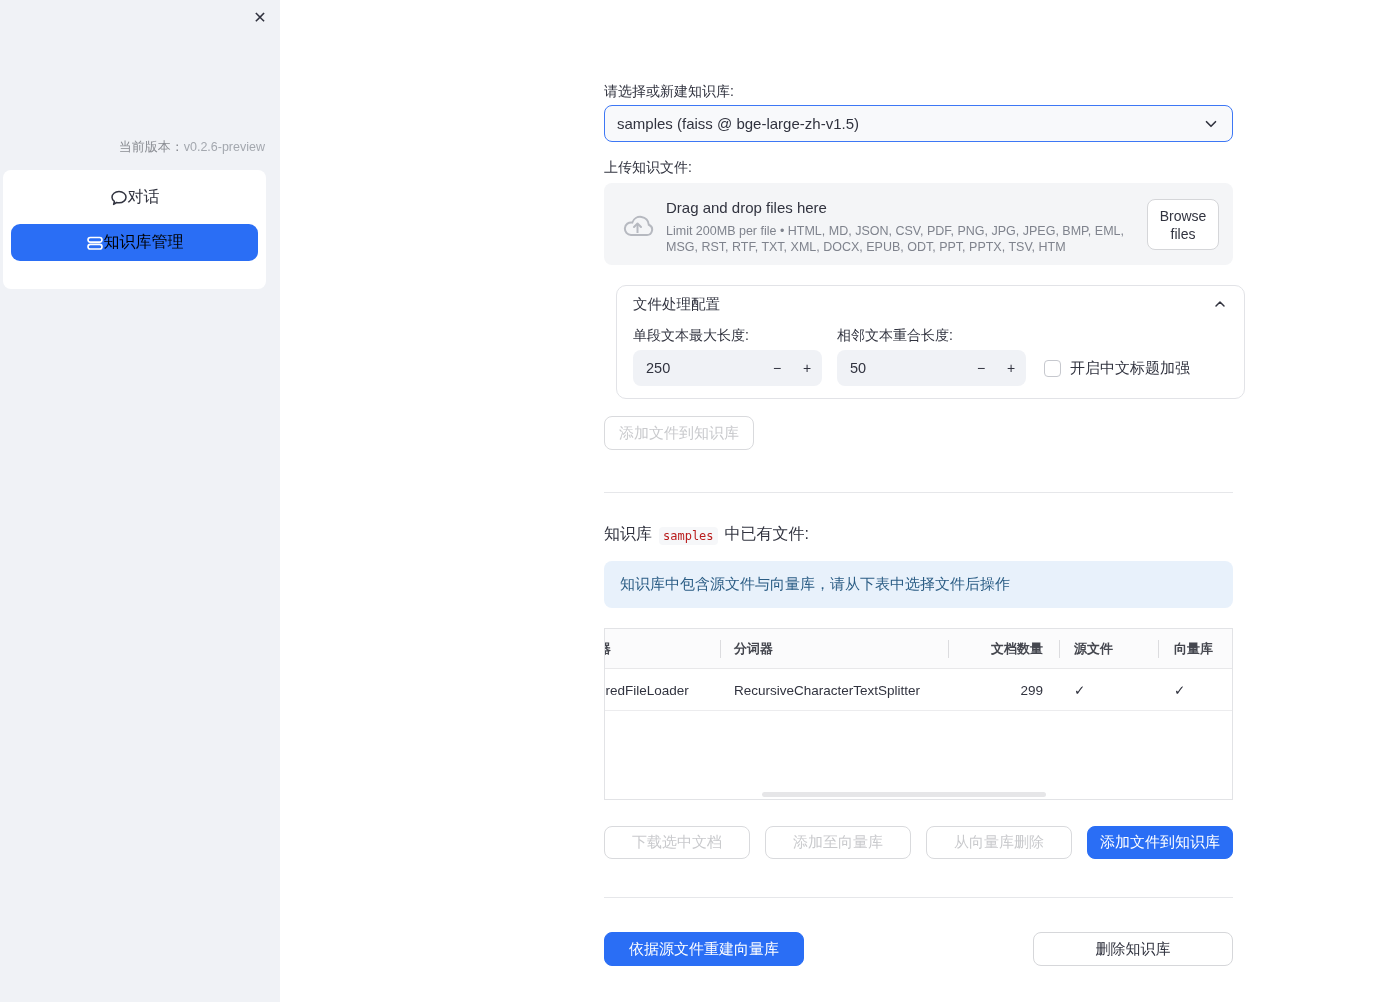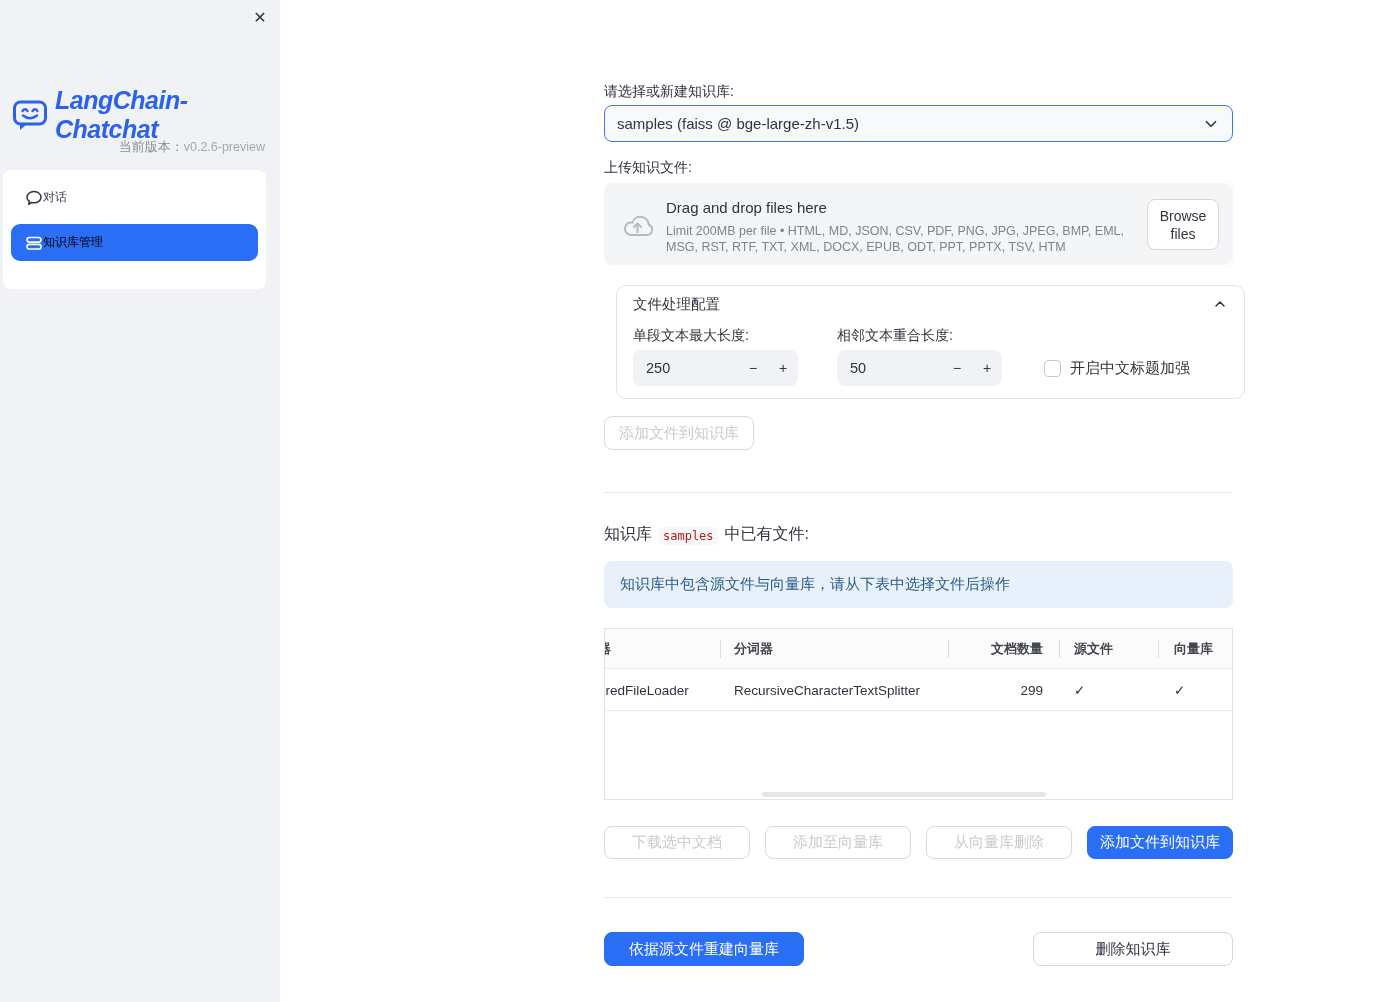--- a/index.html
+++ b/index.html
@@ -11,21 +11,21 @@
   .sidebar { position:absolute; left:0; top:0; width:280px; height:1002px; background:#f0f2f6; }
   .sb-close { position:absolute; top:6px; left:246px; width:28px; height:24px; border:none; background:transparent;
               font-size:16px; color:#31333f; cursor:pointer; line-height:24px; text-align:center; }
   .logo-row { position:absolute; left:12px; top:86px; display:flex; align-items:center; gap:7px; }
   .logo-text { font-size:25px; font-weight:bold; font-style:italic; color:#2a62ec; letter-spacing:-0.5px; }
   .version-row { position:absolute; right:15px; top:138px; font-size:13px; text-align:right; }
   .version-label { color:#8a8d93; }
   .version-value { color:#a4a8af; font-size:12.5px; }
   .menu-card { position:absolute; left:3px; top:170px; width:263px; height:119px; background:#ffffff; border-radius:8px; padding:9px 8px; }
   .menu-item { display:flex; align-items:center; height:37px; border-radius:8px; padding:0 14px;
-               font-size:12px; color:#31333f; cursor:pointer; margin-bottom:8px; }
+               font-size:16px; color:#31333f; cursor:pointer; margin-bottom:8px;justify-content:center; }
   .menu-item.selected { background:#2a6ef5; color:#000000; font-weight:normal;border-radius:9px; }
   .menu-item .mi-icon { display:inline-flex; width:18px; height:18px; align-items:center; justify-content:center; }
 
   
   .main { position:absolute; left:604px; top:0; width:630px; height:1002px; }
   .field-label { position:absolute; left:0; font-size:14px; color:#31333f; }
 
   .selectbox { position:absolute; left:0; top:105px; width:629px; height:37px; background:#f8f9fb;
                border:1px solid #3d77f5; border-radius:8px; display:flex; align-items:center; padding:0 12px; cursor:pointer; }
   .selectbox .sel-value { flex:1; font-size:15px; color:#31333f; }
@@ -36,21 +36,21 @@
   .up-limit { position:absolute; left:62px; top:40px; width:478px; font-size:12.5px; line-height:16px; color:#7f838d; }
   .browse-btn { position:absolute; right:14px; top:16px; width:72px; height:51px; background:#ffffff;
                 border:1px solid #d5d6d9; border-radius:8px; font-size:14px; line-height:18px; color:#31333f;
                 cursor:pointer; font-family:inherit; }
 
   .expander { position:absolute; left:12px; top:285px; width:629px; height:114px; border:1px solid #e2e3e7; border-radius:10px; }
   .exp-header { position:absolute; left:0; top:0; width:100%; height:36px; display:flex; align-items:center;
                 padding:0 16px; cursor:pointer; }
   .exp-title { flex:1; font-size:14.5px; color:#31333f; }
   .exp-label { position:absolute; top:41px; font-size:14px; color:#31333f; }
-  .stepper { position:absolute; top:64px; height:36px; width:165px; background:#f0f2f6; border-radius:8px;
+  .stepper { position:absolute; top:64px; height:36px; width:189px; background:#f0f2f6; border-radius:8px;
              display:flex; align-items:center; }
   .stepper .st-value { flex:1; padding-left:13px; font-size:14.5px; color:#31333f; }
   .st-btn { width:30px; height:36px; border:none; background:transparent; font-size:14px; color:#31333f; cursor:pointer; font-family:inherit; }
   .checkbox-row { position:absolute; left:427px; top:73px; display:flex; align-items:center; gap:9px; cursor:pointer; }
   .checkbox { width:17px; height:17px; background:#ffffff; border:1.5px solid #c6c8ce; border-radius:4px; }
   .checkbox-label { font-size:15px; color:#31333f; }
 
   .btn { border-radius:8px; font-size:15px; font-family:inherit; cursor:pointer; }
   .btn.secondary { background:#ffffff; border:1px solid #d6d7da; color:#31333f; }
   .btn.disabled  { background:#ffffff; border:1px solid #d9dadd; color:#c9cacd; cursor:default; }
@@ -88,32 +88,20 @@
   svg { display:block; }
 </style>
 </head>
 <body>
 
 <div id="app">
 
   <aside class="sidebar">
     <button class="sb-close">✕</button>
 
-    <div class="logo-row">
-      <span>
-        <svg width="36" height="33" viewBox="0 0 36 33">
-          <rect x="2.5" y="3" width="31" height="22" rx="6" fill="none" stroke="#2a62ec" stroke-width="3"></rect>
-          <path d="M8 24 L8 31 L16 24 Z" fill="#2a62ec"></path>
-          <path d="M10.5 12 q2.5 -3.5 5 0" fill="none" stroke="#2a62ec" stroke-width="2.4" stroke-linecap="round"></path>
-          <path d="M20.5 12 q2.5 -3.5 5 0" fill="none" stroke="#2a62ec" stroke-width="2.4" stroke-linecap="round"></path>
-          <path d="M11 16.5 q7 5.5 14 0" fill="none" stroke="#2a62ec" stroke-width="2.4" stroke-linecap="round"></path>
-        </svg>
-      </span>
-      <span class="logo-text">LangChain-Chatchat</span>
-    </div>
 
     <div class="version-row">
       <span class="version-label">当前版本：</span><span class="version-value">v0.2.6-preview</span>
     </div>
 
     <nav class="menu-card">
       <div class="menu-item">
         <span class="mi-icon">
           <svg width="18" height="18" viewBox="0 0 18 18">
             <path d="M9 2.6 C4.9 2.6 2 5.2 2 8.2 c0 1.7 .9 3.2 2.4 4.2 L3.6 15.4 6.6 13.5 c.77 .2 1.57 .3 2.4 .3 4.1 0 7 -2.6 7 -5.6 S13.1 2.6 9 2.6 Z" fill="none" stroke="#31333f" stroke-width="1.5" stroke-linejoin="round"></path>

